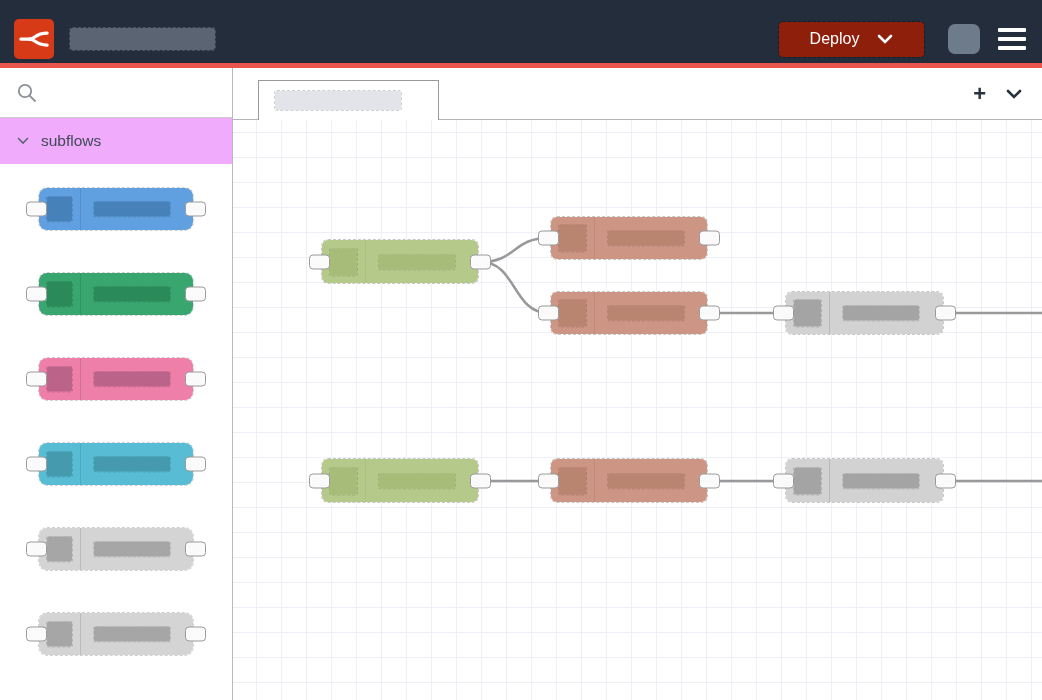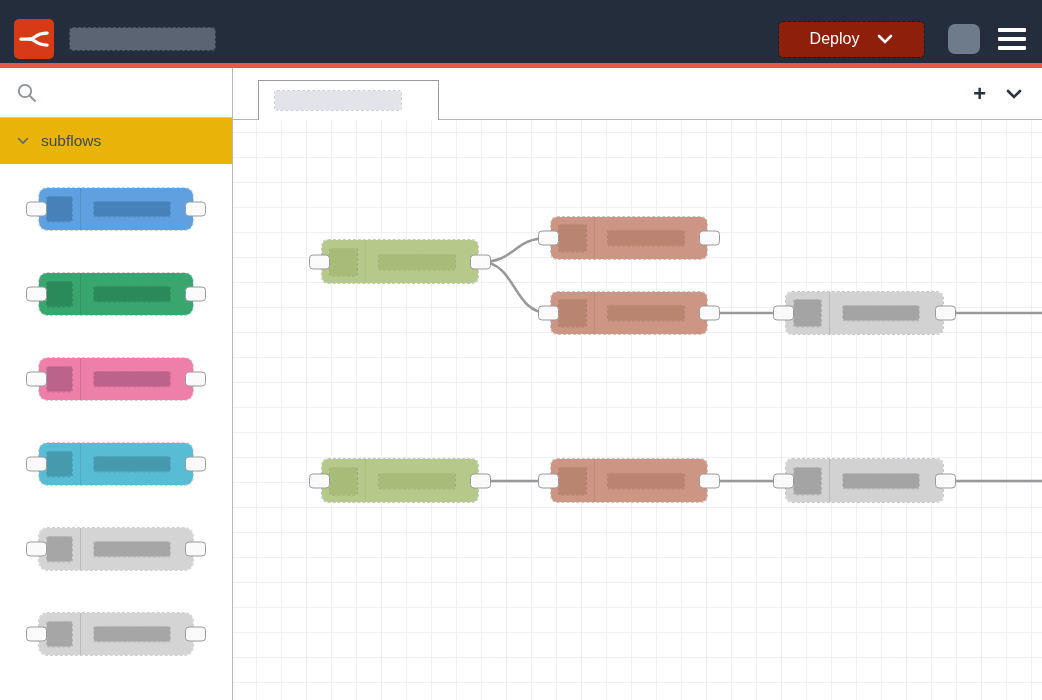--- a/index.html
+++ b/index.html
@@ -26,21 +26,21 @@
   .hamburger { width:28px; height:22px; margin:0 16px 0 18px; display:flex;
     flex-direction:column; justify-content:space-between; cursor:pointer; }
   .hamburger span { display:block; width:28px; height:4px; background:#fff;
     border-radius:1px; }
 
   
   .sidebar { position:absolute; left:0; top:68px; width:233px; height:632px;
     background:#fff; border-right:1px solid #b9b9b9; }
   .search-row { height:50px; border-bottom:1px solid #c9c9c9; display:flex;
     align-items:center; padding-left:16px; }
-  .category-row { height:46px; background:#eab308; display:flex;
+  .category-row { height:46px; background:#f0abfc; display:flex;
     align-items:center; padding-left:17px; cursor:pointer; }
   .category-chevron { color:#5b6570; font-size:11px; margin-right:12px; }
   .category-label { color:#3f4a57; font-size:15.5px; font-weight:500; }
   .palette { position:relative; height:536px; }
   .pnode { position:absolute; left:39px; width:154px; height:42px;
     border-radius:8px; outline:1px dashed rgba(0,0,0,.18); cursor:grab; }
 
   
   .icon-sq { position:absolute; border-radius:2px;
     outline:1px dashed rgba(0,0,0,.15); }

